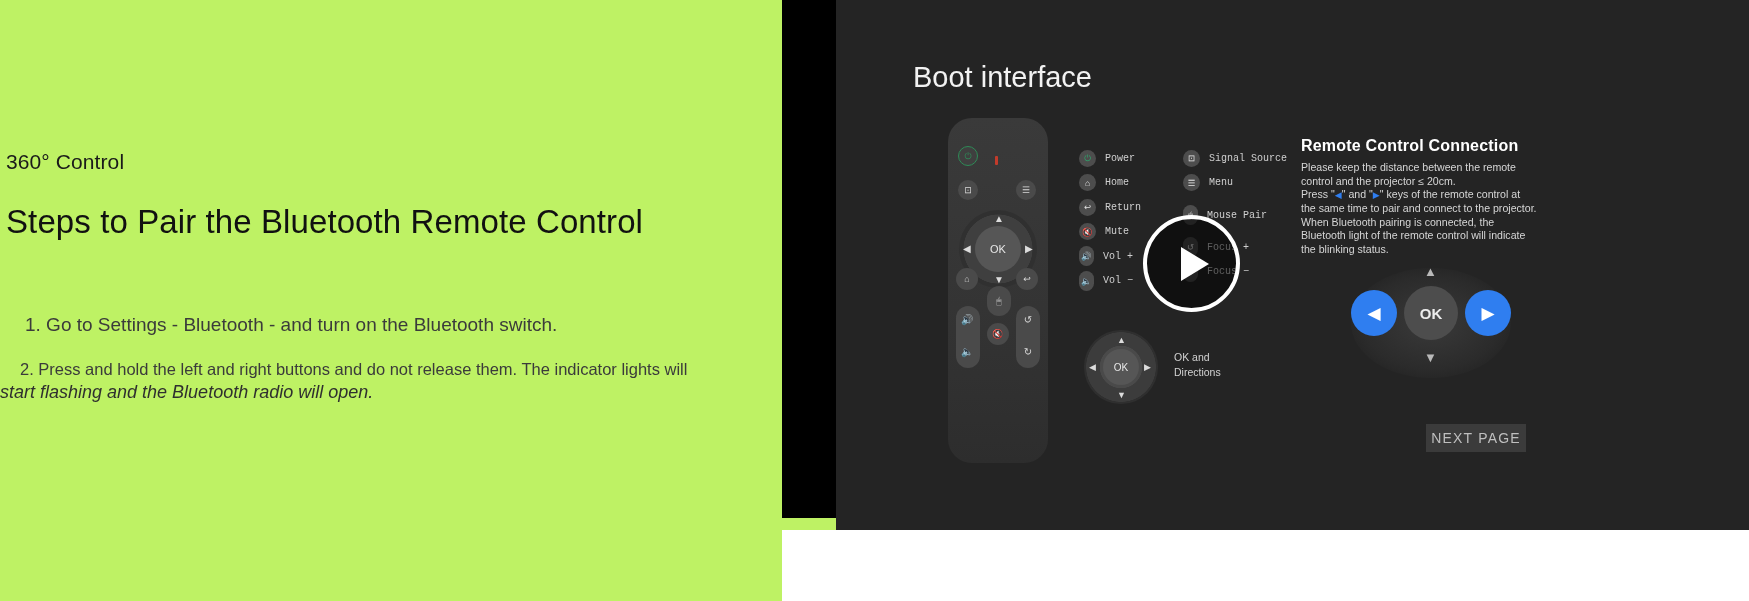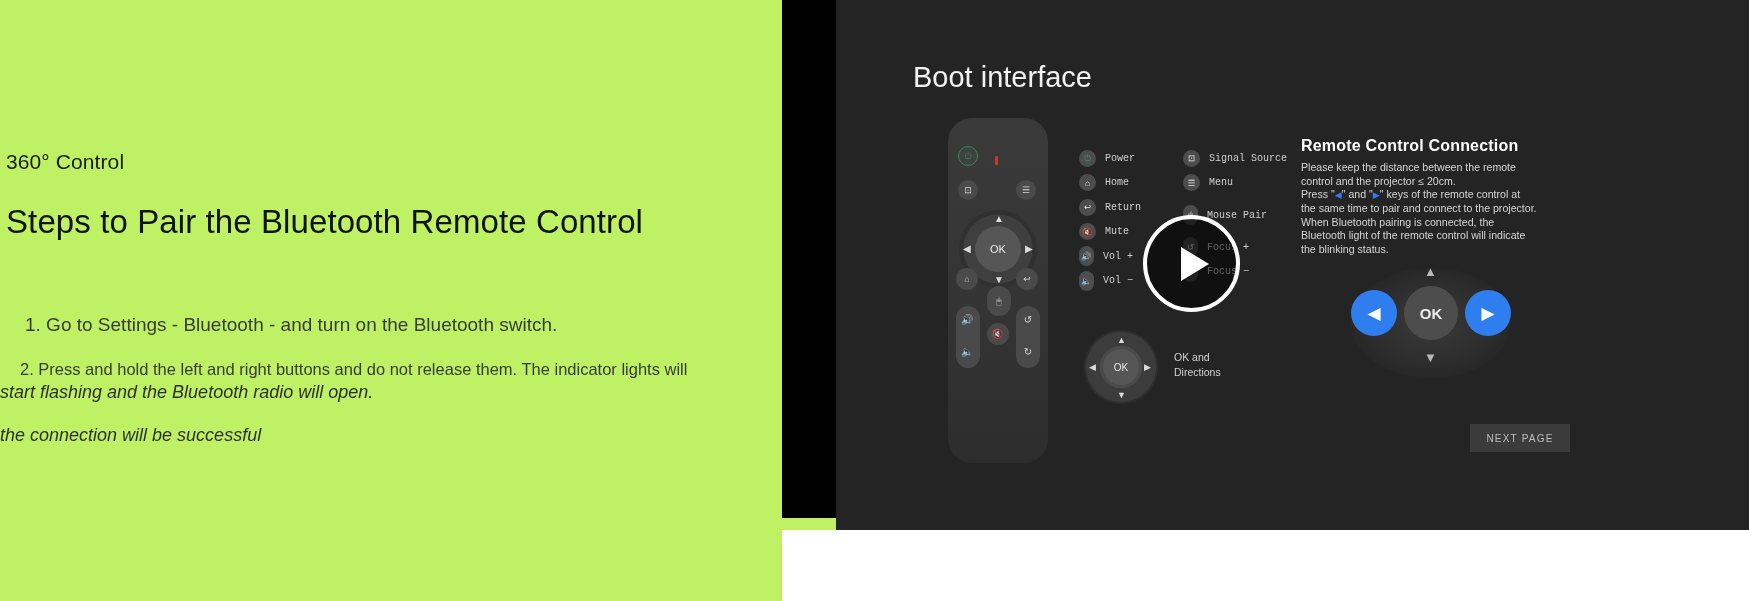--- a/index.html
+++ b/index.html
@@ -150,25 +150,24 @@
     background: #4d4d4d; color: #ededed; display: flex; align-items: center; justify-content: center;
     font-size: 15px; font-weight: 600;
   }
   .bp-up, .bp-dn { position: absolute; left: 73px; color: #b9b9b9; font-size: 13px; }
   .bp-up { top: -4px; }
   .bp-dn { top: 82px; }
 
   
   .next-page {
     position: absolute; left: 590px; top: 424px; width: 100px; height: 28px;
-    background: #3b3b3b; color: #bfbfbf; font-size: 10px; letter-spacing: 1.2px;
+    background: #3b3b3b; color: #bfbfbf; font-size: 14px; letter-spacing: 1.2px;
     display: flex; align-items: center; justify-content: center;
     border: none;
     font-family: "Liberation Sans", sans-serif;
-    margin-left: 44px;
   }
 
   
   .play-overlay {
     position: absolute; left: 1143px; top: 215px; width: 97px; height: 97px;
     border-radius: 50%; background: rgba(0,0,0,0.55);
     border: 4px solid #ffffff;
     display: flex; align-items: center; justify-content: center;
     z-index: 40;
   }
@@ -195,21 +194,20 @@
 
     <div class="steps">
       <div class="step step-1">
         <span class="l1">1. Go to Settings - Bluetooth - and turn on the Bluetooth switch.</span>
       </div>
       <div class="step step-2">
         <span class="l1">2. Press and hold the left and right buttons and do not release them. The indicator lights will</span>
         <span class="l2">start flashing and the Bluetooth radio will open.</span>
       </div>
       <div class="step step-3">
-        <span class="l2">the connection will be successful</span>
       </div>
     </div>
   </div>
 
   <div class="video-pane">
     <div class="pane-left-black"></div>
 
     <div class="video-frame">
 
       <div class="slide-title">Boot interface</div>

